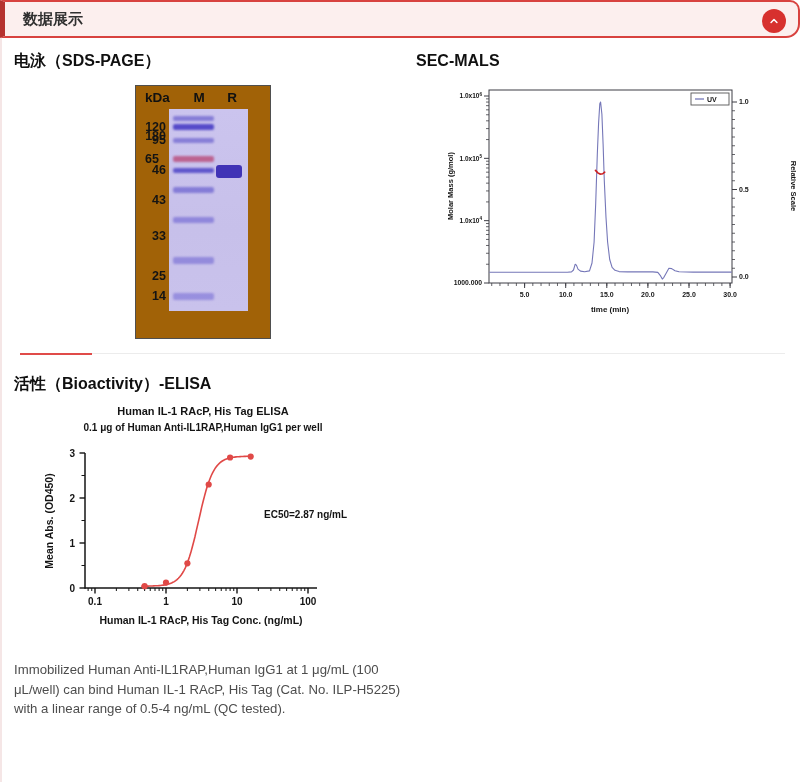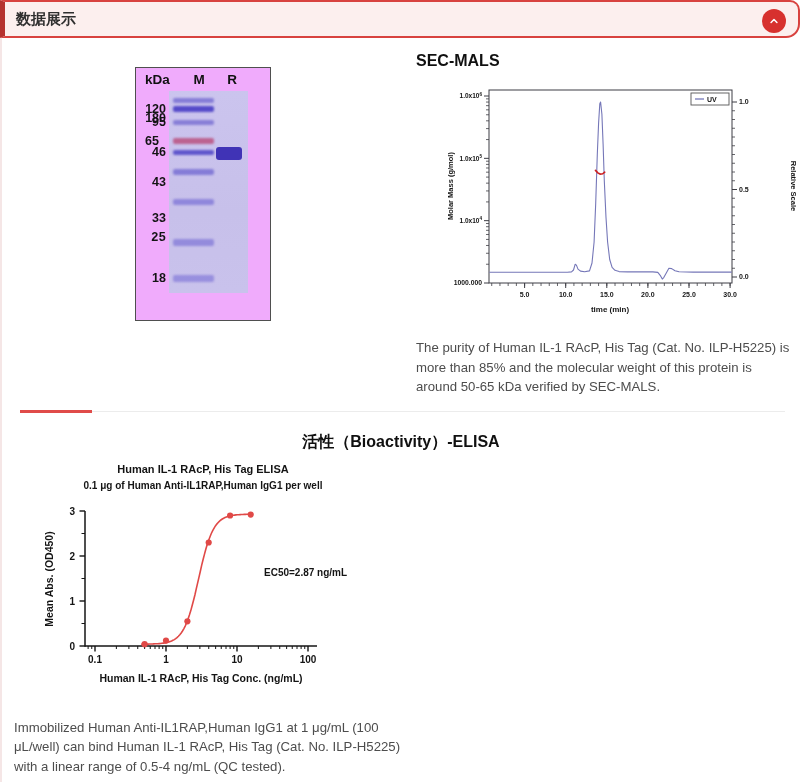--- a/index.html
+++ b/index.html
@@ -8,57 +8,57 @@
 
   
   .panel-header {
     position:relative; height:38px; display:flex; align-items:center;
     background:#fcefee;
     border-left:5px solid #b5322f;
     border-top:2px solid #d8423f;
     border-right:2px solid #d8423f;
     border-bottom:2px solid #d8423f;
     border-radius:0 10px 14px 0;
-    padding-left:11px;
+    padding-left:18px;
   }
   .panel-title { font-size:15px; font-weight:700; color:#2f2f2f; }
   .scroll-top-btn {
     position:absolute; right:12px; top:7px; width:24px; height:24px;
     border:none; border-radius:50%; background:#d7312e; cursor:pointer;
     display:flex; align-items:center; justify-content:center; padding:0;
   }
 
   .content { border-left:2px solid #f5e6e6; min-height:744px; }
 
   .grid2 { display:grid; grid-template-columns:388px 1fr; gap:14px; padding:14px 12px 0 12px; }
   h2.sec-heading { font-size:16px; font-weight:700; color:#101010; line-height:18px; }
 
   
   .gel-box { position:relative; width:136px; height:254px; margin:15px 0 0 121px;
-             background:#f0abfc; border:1.5px solid #4f4f4f; }
+             background:#a16207; border:1.5px solid #4f4f4f; }
   .gel-area { position:absolute; left:33px; top:23px; width:79px; height:202px;
               background:linear-gradient(180deg,#cbc4ee 0%,#c7c0ea 60%,#c9c2ec 100%); }
   .lane-label { position:absolute; top:4px; font-size:13.5px; font-weight:700; color:#111; }
   .lab-kda { left:9px; }
   .lab-m { left:52px; width:22px; text-align:center; }
   .lab-r { left:86px; width:20px; text-align:center; }
   .mw-label { position:absolute; left:2px; width:28px; text-align:right;
               font-size:12.5px; line-height:12px; font-weight:700; color:#141414; }
   .band { position:absolute; left:4px; width:41px; border-radius:2px; filter:blur(1.1px); }
   .sample-band { left:47px; width:26px; filter:blur(0.6px); border-radius:3px; }
 
   .caption { max-width:378px; margin-top:11px; font-size:13.2px; line-height:1.48; color:#4d4d4d; }
   .caption .bold { font-weight:700; color:#222; }
 
   .divider { position:relative; height:2px; margin:14px 15px 0 18px; }
   .divider .grayline { position:absolute; left:0; right:0; top:0; height:1px; background:#ececec; }
   .divider .redline { position:absolute; left:0; top:-0.5px; width:72px; height:2.5px; background:#e04b49; }
 
   .elisa-section { padding:0 12px; }
-  .elisa-section h2 { margin-top:20px;text-align:center; }
+  .elisa-section h2 { margin-top:20px; }
   .elisa-svg-wrap { margin:9px 0 0 26px; }
   .bio-caption { max-width:392px; margin-top:12px; }
 
   svg text { font-family:"Liberation Sans", sans-serif; }
 </style>
 </head>
 <body>
 
 <div class="page">
 
@@ -68,20 +68,21 @@
       <svg width="14" height="14" viewBox="0 0 24 24">
         <polyline points="7,14.5 12,9.5 17,14.5" fill="none" stroke="#ffffff" stroke-width="2.6" stroke-linecap="round" stroke-linejoin="round"></polyline>
       </svg>
     </button>
   </div>
 
   <div class="content">
     <div class="grid2">
 
       <section>
+        <h2 class="sec-heading">电泳（SDS-PAGE）</h2>
         <div class="gel-box" id="gel-box">
           <span class="lane-label lab-kda">kDa</span>
           <span class="lane-label lab-m">M</span>
           <span class="lane-label lab-r">R</span>
           <div class="gel-area" id="gel-area">
               <div class="band" style="top: 6.5px; height: 5px; background: rgba(88, 78, 200, 0.6);"></div>
               <div class="band" style="top: 15px; height: 6px; background: rgba(70, 58, 196, 0.88);"></div>
               <div class="band" style="top: 28.5px; height: 5px; background: rgba(88, 78, 200, 0.58);"></div>
               <div class="band" style="top: 47px; height: 6px; background: rgba(186, 82, 128, 0.85);"></div>
               <div class="band" style="top: 58.5px; height: 5px; background: rgba(70, 60, 196, 0.8);"></div>
@@ -91,22 +92,22 @@
               <div class="band" style="top: 183.5px; height: 7px; background: rgba(104, 94, 210, 0.5);"></div>
               <div class="band sample-band" style="top: 55.5px; height: 13px; background: rgba(54, 40, 178, 0.93);"></div>
             </div>
         <span class="mw-label" style="top: 44px;">180</span>
             <span class="mw-label" style="top: 35px;">120</span>
             <span class="mw-label" style="top: 48px;">95</span>
             <span class="mw-label" style="top: 67px; text-align: center;">65</span>
             <span class="mw-label" style="top: 78px;">46</span>
             <span class="mw-label" style="top: 108px;">43</span>
             <span class="mw-label" style="top: 144px;">33</span>
-            <span class="mw-label" style="top: 164px; font-family: Liberation Mono, monospace;">25</span>
-            <span class="mw-label" style="top: 204px;">18</span>
+            <span class="mw-label" style="top: 184px;">25</span>
+            <span class="mw-label" style="top: 204px;">14</span>
           </div>
       </section>
 
       <section>
         <h2 class="sec-heading">SEC-MALS</h2>
         <div style="margin:15px 0 0 26px;">
           <svg id="sec-svg" width="360" height="232" viewBox="0 0 360 232">
               <rect x="47" y="5" width="243" height="193" fill="none" stroke="#3d3d44" stroke-width="1"></rect>
               <line x1="44" y1="179.23680037026406" x2="47" y2="179.23680037026406" stroke="#3d3d44" stroke-width="0.8"></line>
               <line x1="44" y1="168.26103219332344" x2="47" y2="168.26103219332344" stroke="#3d3d44" stroke-width="0.8"></line>
@@ -210,21 +211,20 @@
               <text x="11" y="101" fill="#141414" text-anchor="middle" font-size="7.5" font-weight="700" transform="rotate(-90 11 101)">Molar Mass (g/mol)</text>
               <text x="168" y="227" fill="#141414" text-anchor="middle" font-size="8" font-weight="700">time (min)</text>
               <text x="349" y="101" fill="#141414" text-anchor="middle" font-size="7.5" font-weight="700" transform="rotate(90 349 101)">Relative Scale</text>
               <polyline points="47.3,187.3 125.3,187.3 129.5,186.9 131.5,185.0 133.2,179.2 134.4,180.1 136.0,184.1 138.5,186.1 142.6,186.8 147.5,185.9 150.0,178.0 152.1,157.0 153.7,118.5 155.3,69.5 156.6,38.0 157.8,18.8 158.6,17.0 159.9,29.3 161.1,59.0 162.3,95.7 164.0,132.5 165.6,157.0 167.7,174.5 170.1,182.4 173.0,185.3 177.1,186.6 185.4,186.9 210.8,186.9 215.8,187.4 218.6,190.9 220.3,194.1 221.9,192.3 224.0,188.5 226.9,183.3 229.7,183.6 233.0,185.7 237.1,186.8 251.1,187.1 271.7,187.1 289.7,187.1" fill="none" stroke="#7577b8" stroke-width="1.1" stroke-linejoin="round"></polyline>
               <polyline points="153.5,85.4 155.8,87.9 158.2,89.1 160.7,88.8 162.7,87.2" fill="none" stroke="#cc2020" stroke-width="1.7" stroke-linecap="round"></polyline>
               <rect x="249" y="8" width="38" height="12" fill="#ffffff" stroke="#555" stroke-width="0.9"></rect>
               <line x1="253" y1="14" x2="262" y2="14" stroke="#7577b8" stroke-width="1.3"></line>
               <text x="265" y="16.8" fill="#141414" font-size="7" font-weight="700">UV</text>
             </svg>
         </div>
-        <p class="caption" style="margin-top:17px">The purity of Human IL-1 RAcP, His Tag (Cat. No. ILP-H5225) is more than 85% and the molecular weight of this protein is around 50-65 kDa verified by SEC-MALS.</p>
       </section>
 
     </div>
 
     <div class="divider">
       <span class="grayline"></span>
         <span class="redline"></span>
     </div>
 
     <section class="elisa-section">

